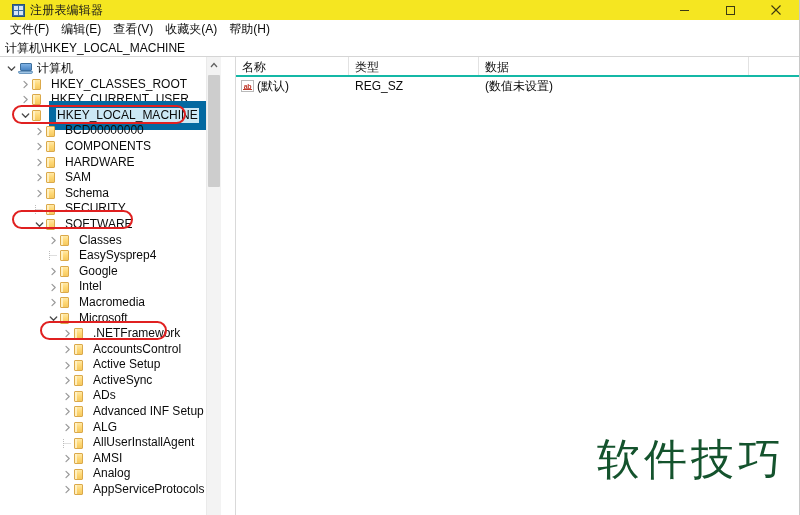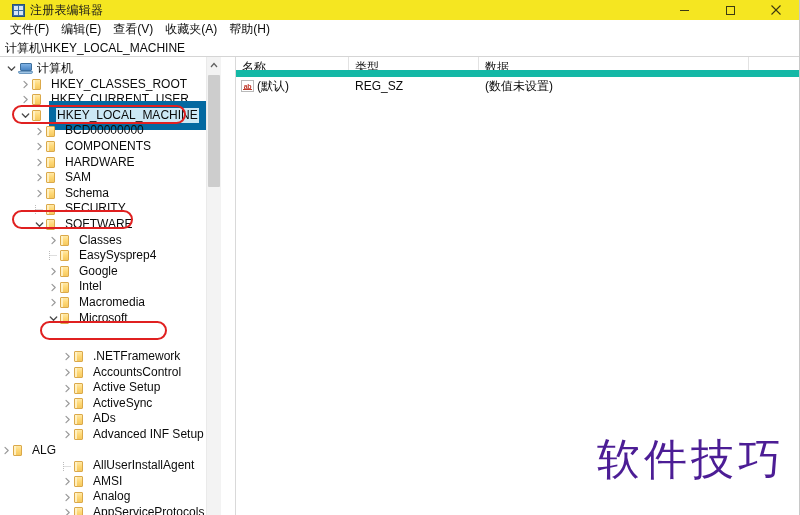--- a/index.html
+++ b/index.html
@@ -240,21 +240,21 @@
   
   .values-pane {
     position: relative;
     flex: 1 1 auto;
     background: #ffffff;
     overflow: hidden;
   }
   .vheader {
     display: flex;
     height: 20px;
-    border-bottom: 7px solid #14b8a6;
+    border-bottom: 2px solid #14b8a6;
     background: #ffffff;
   }
   .vh-cell {
     font-size: 12px;
     color: #121212;
     line-height: 20px;
     padding-left: 6px;
     border-right: 1px solid #e2e2e2;
     white-space: nowrap;
     overflow: hidden;
@@ -307,21 +307,21 @@
     height: 1px;
     background: #c0392b;
   }
 
   
   .watermark {
     position: absolute;
     right: 14px;
     bottom: 26px;
     font-size: 43px;
-    color: #4c1d95;
+    color: #14532d;
     letter-spacing: 4px;
     font-family: "DejaVu Sans", sans-serif;
     user-select: none;
     white-space: nowrap;
   }
 
   
   .annot {
     position: absolute;
     border: 2.5px solid #e02020;
@@ -563,21 +563,21 @@
               <div class="twist">
                 <svg width="9" height="9" viewBox="0 0 9 9">
                   <path d="M1.3 3 L4.5 6.2 L7.7 3" fill="none" stroke="#4a4a4a" stroke-width="1.3" stroke-linecap="round" stroke-linejoin="round"></path>
                 </svg>
               </div>
               <div class="ficon">
                 <div class="folder"></div>
               </div>
               <div class="tlabel">Microsoft</div>
             </div>
-            <div class="tnode" style="padding-left: 61px; margin-top: 23px;">
+            <div class="tnode" style="padding-left: 61px;">
               <div class="twist">
                 <svg width="9" height="9" viewBox="0 0 9 9">
                   <path d="M3 1.3 L6.2 4.5 L3 7.7" fill="none" stroke="#9a9a9a" stroke-width="1.2" stroke-linecap="round" stroke-linejoin="round"></path>
                 </svg>
               </div>
               <div class="ficon">
                 <div class="folder"></div>
               </div>
               <div class="tlabel">.NETFramework</div>
             </div>
@@ -629,21 +629,21 @@
               <div class="twist">
                 <svg width="9" height="9" viewBox="0 0 9 9">
                   <path d="M3 1.3 L6.2 4.5 L3 7.7" fill="none" stroke="#9a9a9a" stroke-width="1.2" stroke-linecap="round" stroke-linejoin="round"></path>
                 </svg>
               </div>
               <div class="ficon">
                 <div class="folder"></div>
               </div>
               <div class="tlabel">Advanced INF Setup</div>
             </div>
-            <div class="tnode" style="">
+            <div class="tnode" style="padding-left: 61px;">
               <div class="twist">
                 <svg width="9" height="9" viewBox="0 0 9 9">
                   <path d="M3 1.3 L6.2 4.5 L3 7.7" fill="none" stroke="#9a9a9a" stroke-width="1.2" stroke-linecap="round" stroke-linejoin="round"></path>
                 </svg>
               </div>
               <div class="ficon">
                 <div class="folder"></div>
               </div>
               <div class="tlabel">ALG</div>
             </div>

